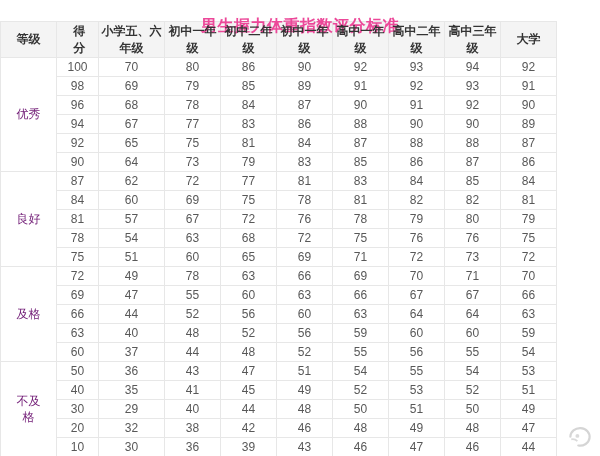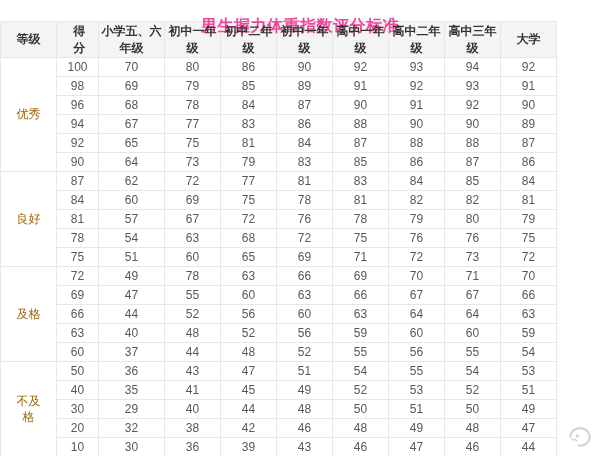--- a/index.html
+++ b/index.html
@@ -38,21 +38,21 @@
     background: #f4f4f4;
     color: #333333;
     font-weight: bold;
     height: 36px;
   }
   .score-table tbody td {
     background: #ffffff;
     color: #585858;
     height: 19px;
   }
-  .score-table tbody td.grade { color: #a16207; }
+  .score-table tbody td.grade { color: #701a75; }
 
   
   .score-table th span, .score-table td.grade span { display: inline-block; }
   .score-table th:nth-child(2) span { max-width: 1.3em; text-align: right; }   
   .score-table th:nth-child(3) span { max-width: 6.4em; }   
   .score-table th:nth-child(4) span,
   .score-table th:nth-child(5) span,
   .score-table th:nth-child(6) span,
   .score-table th:nth-child(7) span,
   .score-table th:nth-child(8) span,

